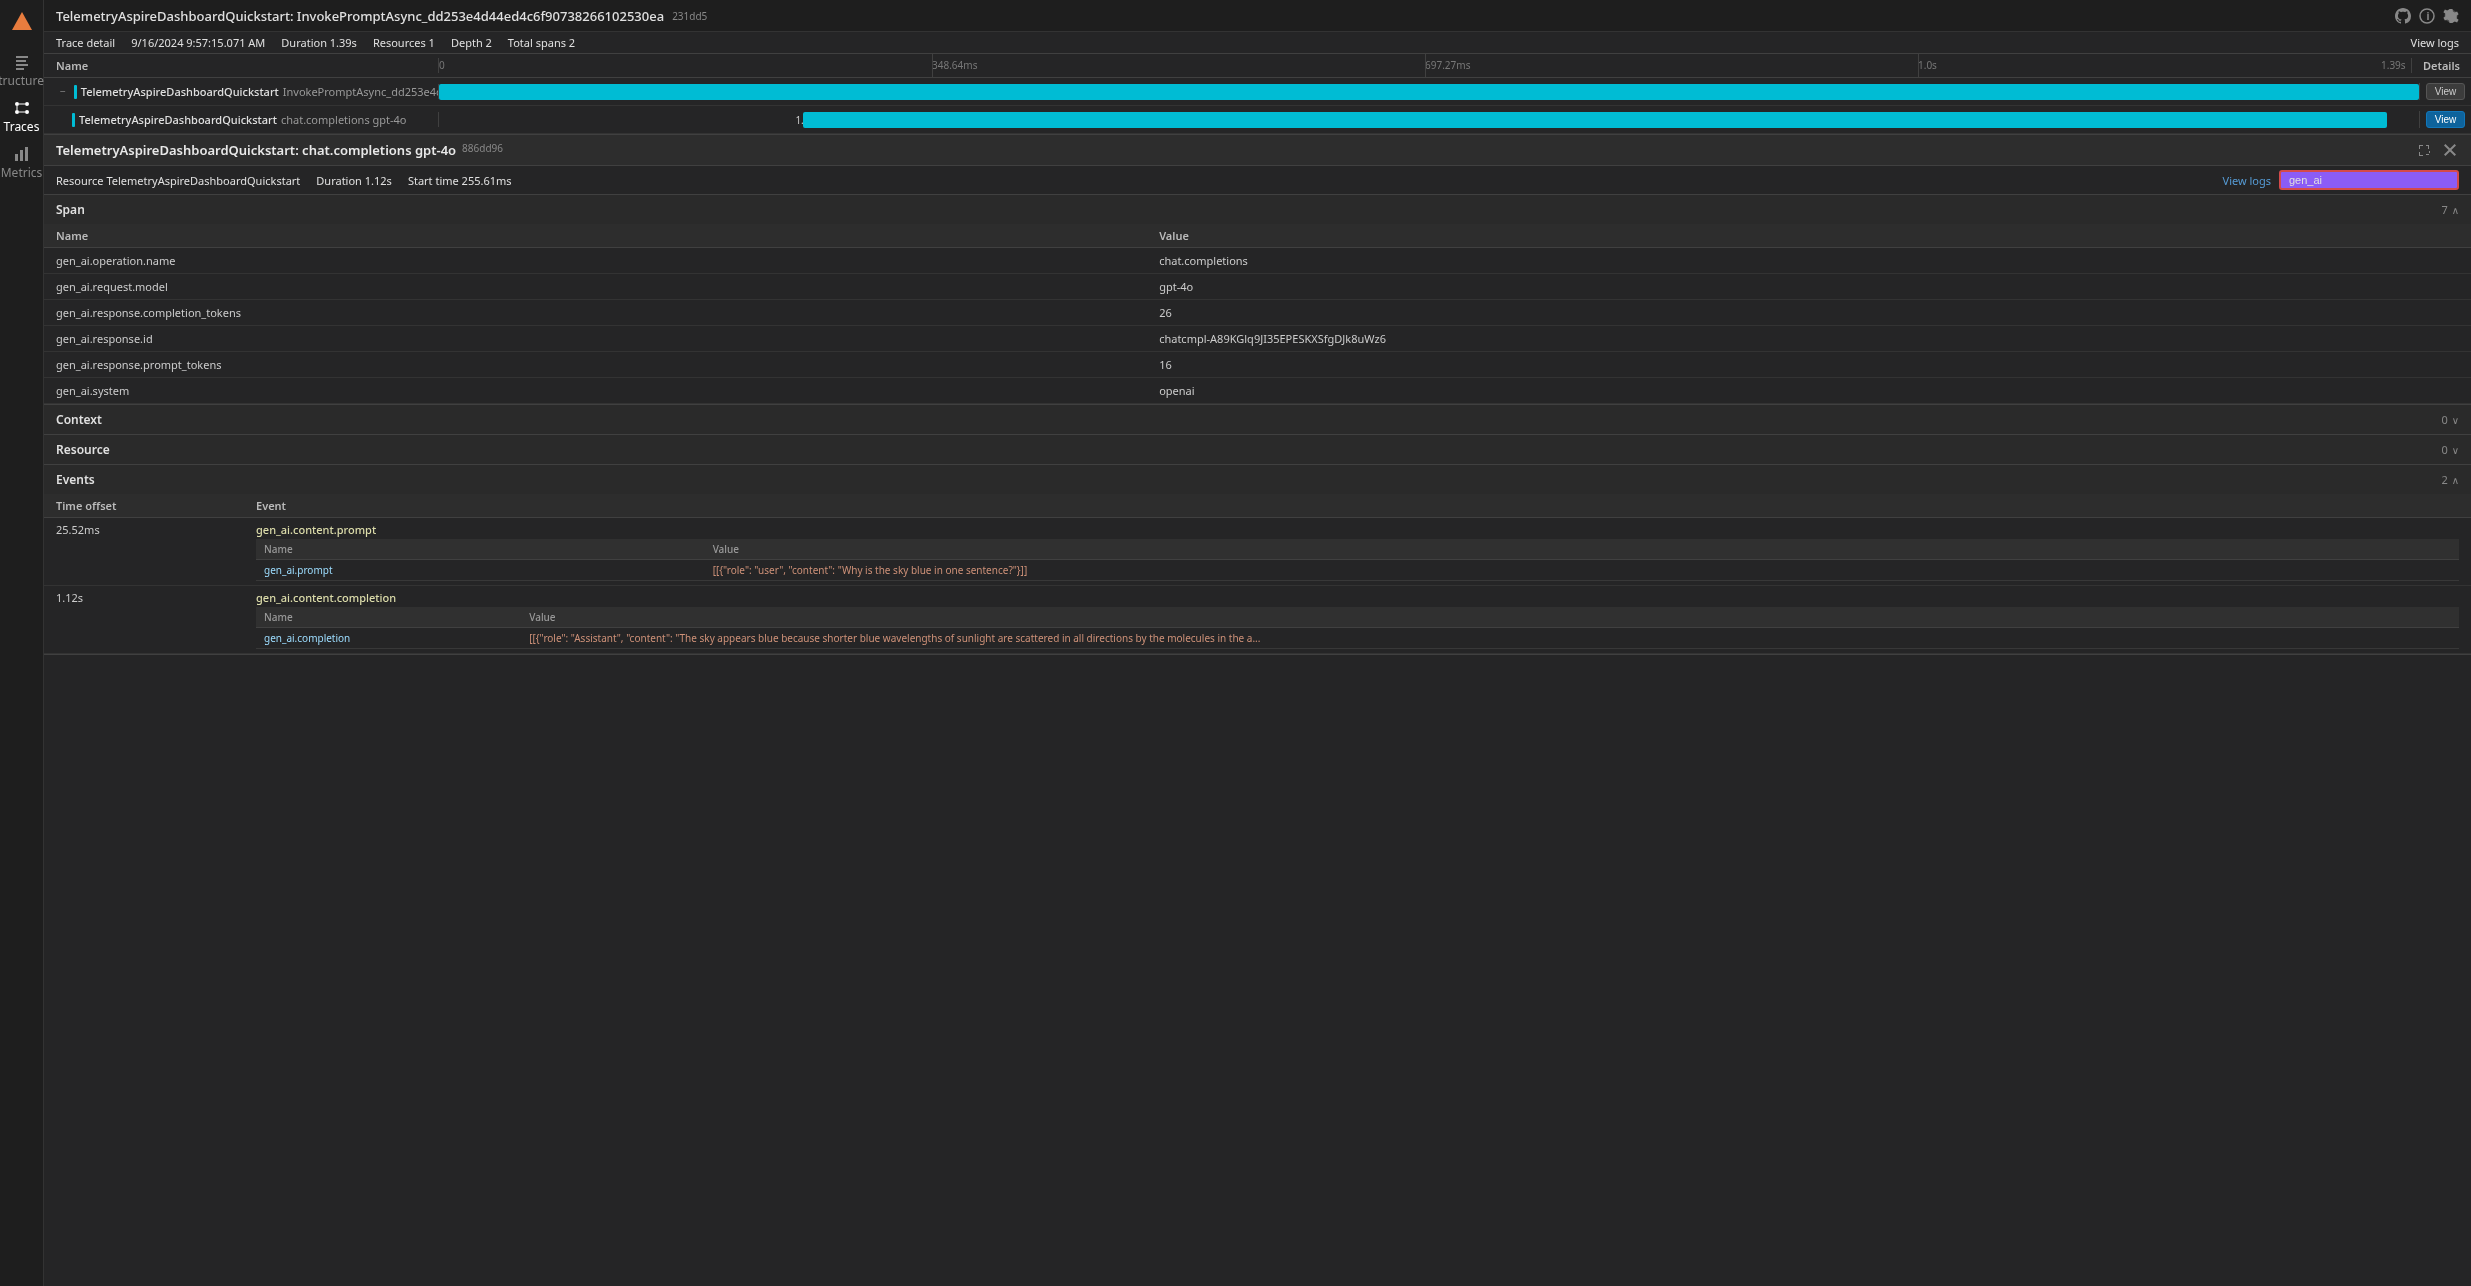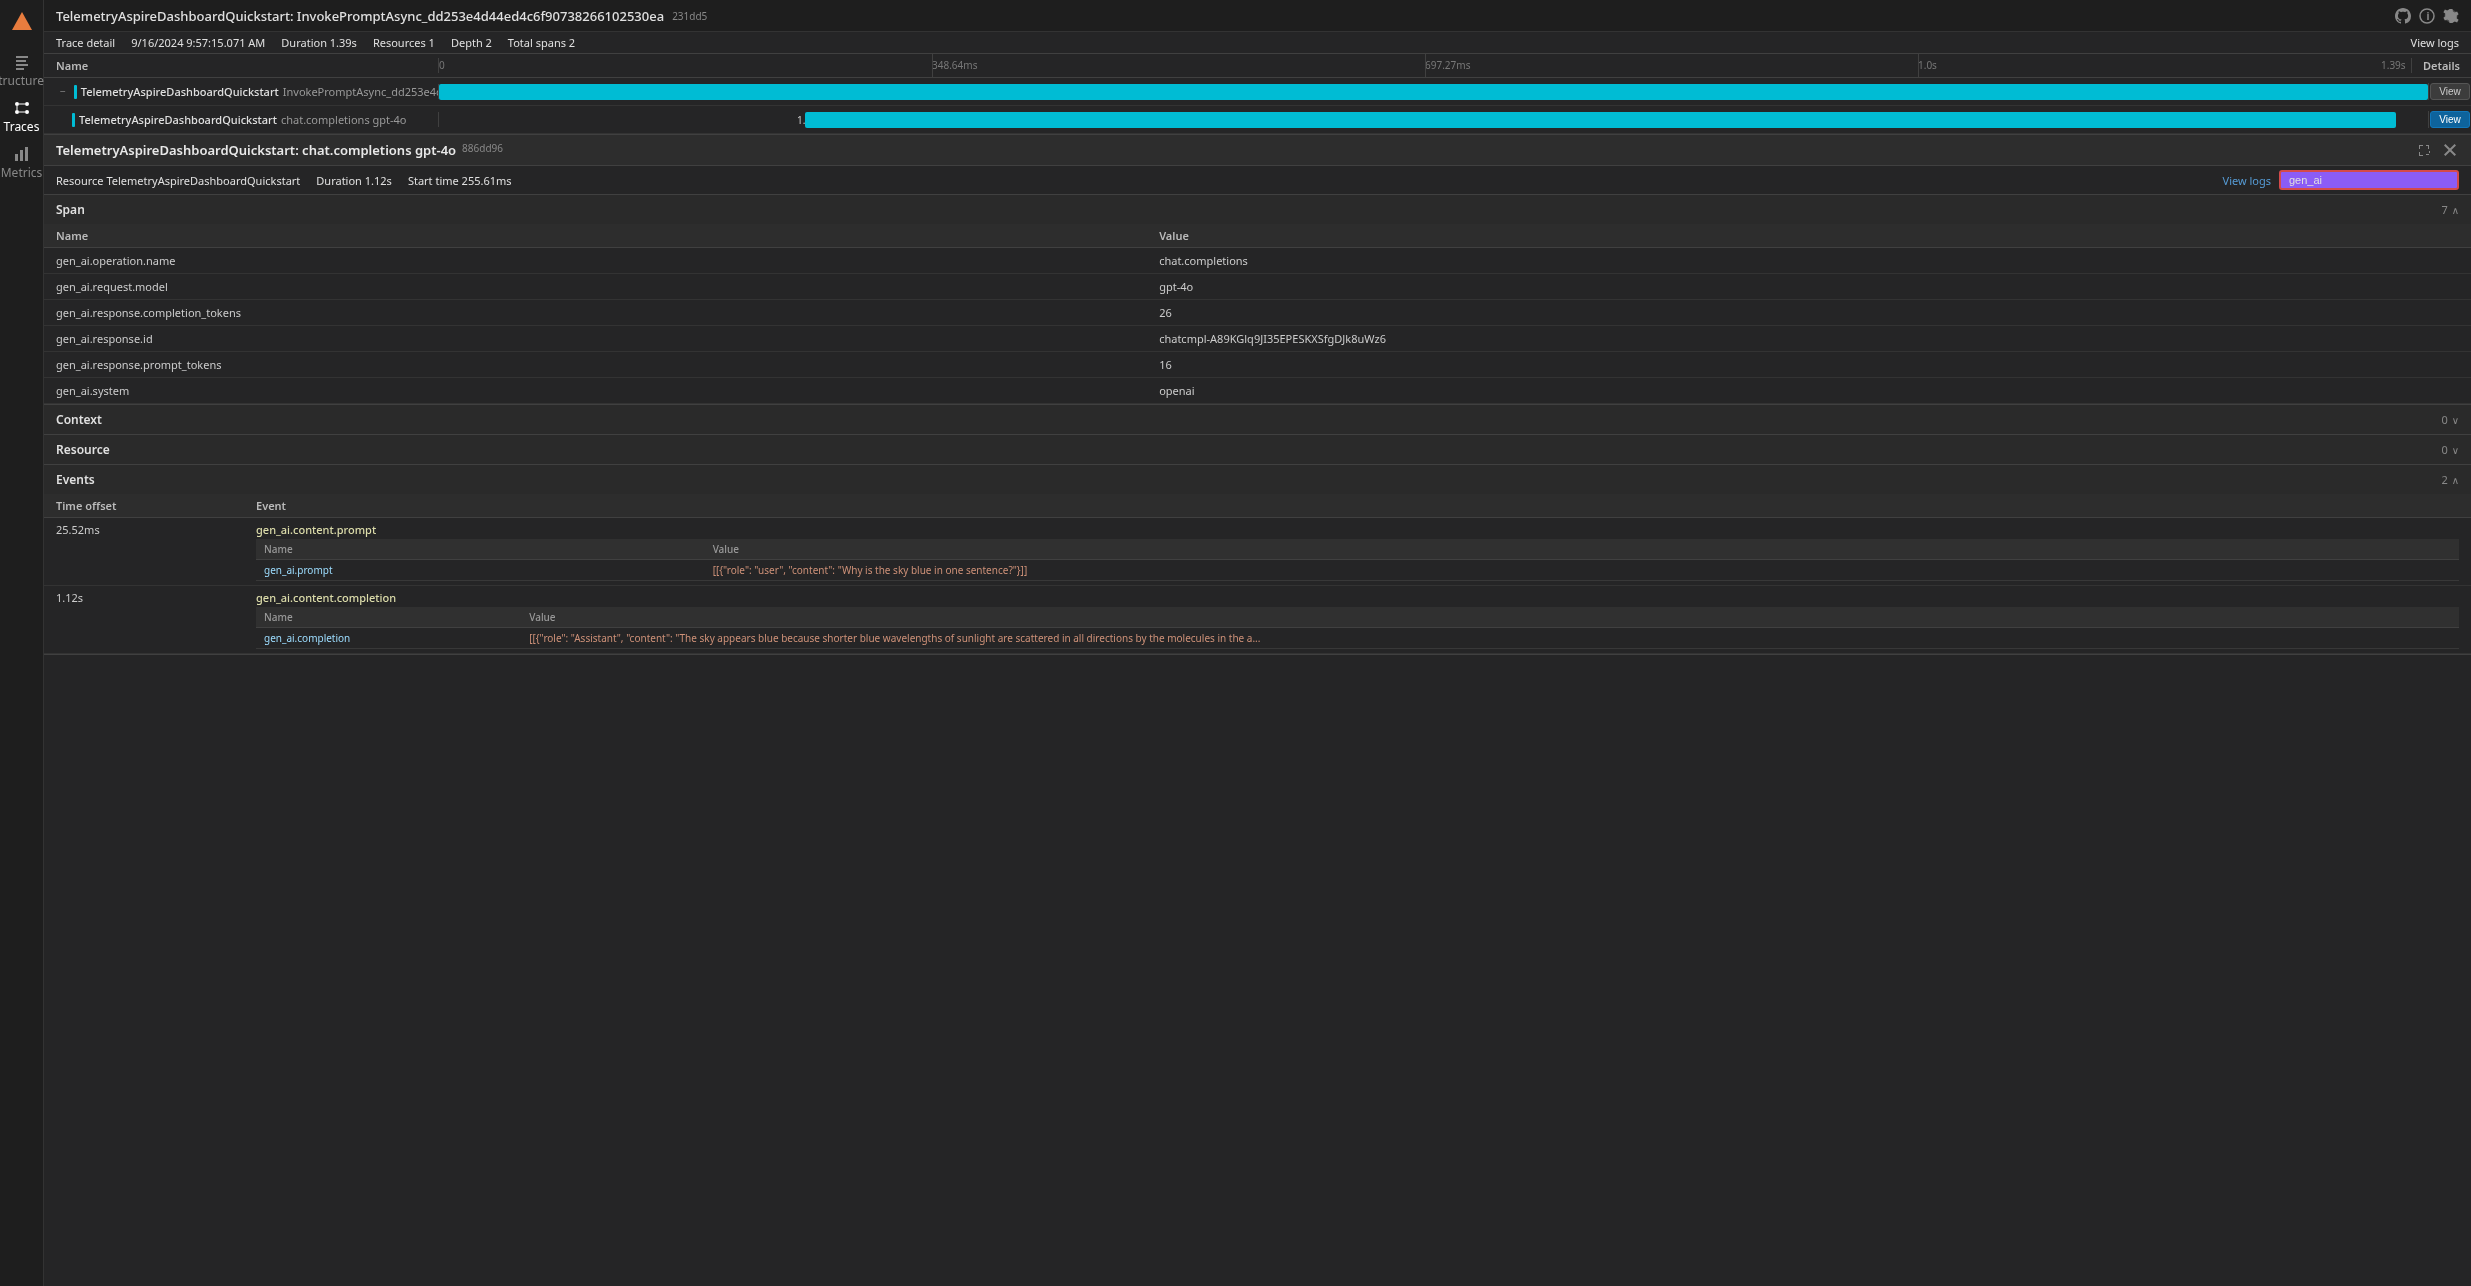--- a/index.html
+++ b/index.html
@@ -211,21 +211,21 @@
       background: #00bcd4;
       border-radius: 2px;
     }
     .timeline-bar-label {
       position: absolute;
       top: 8px;
       font-size: 10px;
       color: #ccc;
     }
     .timeline-details-btn {
-      width: 43px;
+      width: 52px;
       flex-shrink: 0;
       display: flex;
       align-items: center;
       justify-content: center;
       border-left: 1px solid #404040;
     }
     .view-btn {
       background: #3c3c3c;
       color: #ccc;
       border: 1px solid #555;

